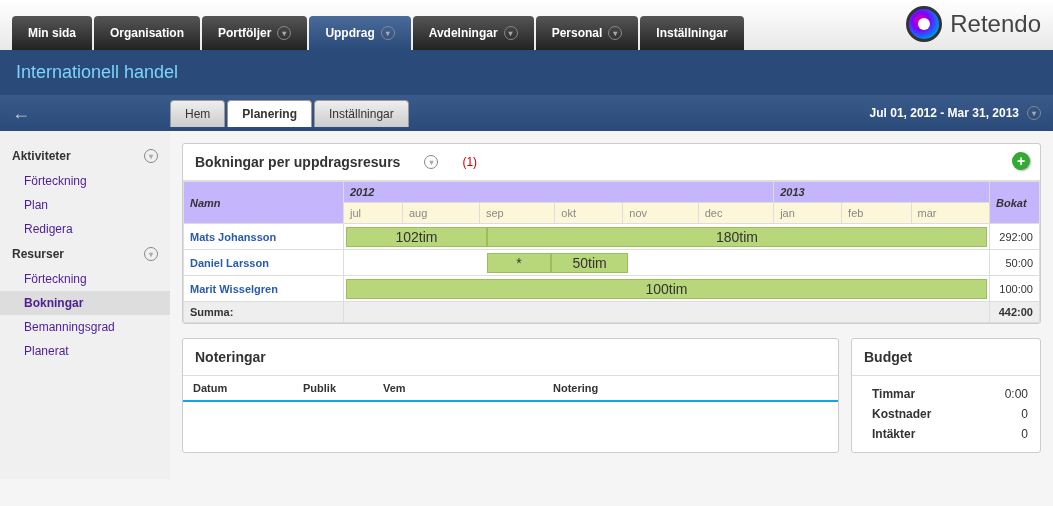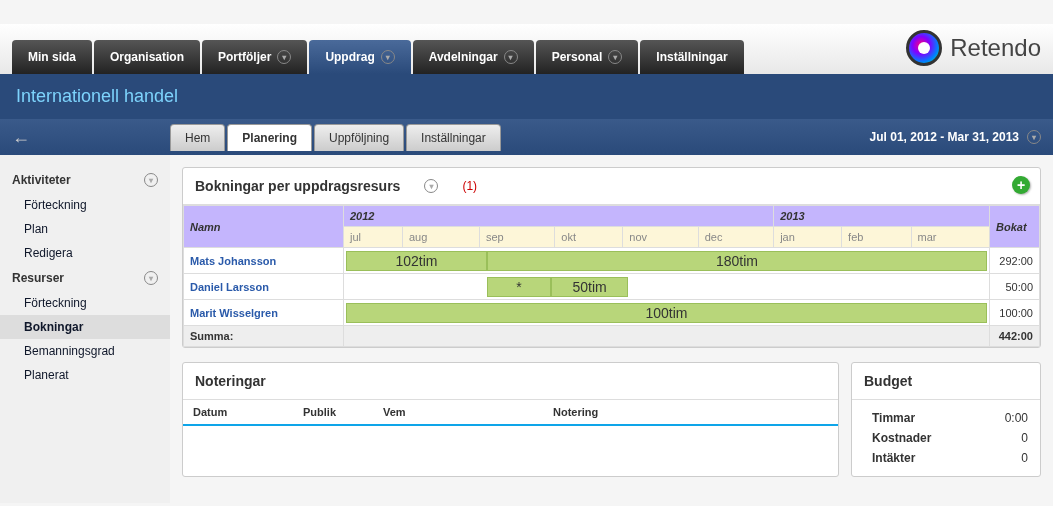--- a/index.html
+++ b/index.html
@@ -1,36 +1,36 @@
 <!DOCTYPE html>
 <html><head>
 <meta charset="utf-8">
 <style>
 * { box-sizing: border-box; margin: 0; padding: 0; }
 body { font-family: Arial, sans-serif; font-size: 12px; background: #f5f5f5; color: #333; width: 1053px; }
-.topbar { background: linear-gradient(#fff, #e8e8e8); height: 50px; display: flex; align-items: flex-end; padding: 0 12px; position: relative; margin-top: 24px; }
+.topbar { background: linear-gradient(#fff, #e8e8e8); height: 50px; display: flex; align-items: flex-end; padding: 0 12px; position: relative; }
 .logo { position: absolute; right: 12px; top: 6px; display: flex; align-items: center; gap: 8px; }
 .logo-circle { width: 36px; height: 36px; border-radius: 50%; background: radial-gradient(circle at 40% 40%, #ff0080, #8000ff, #0080ff, #00ff80); border: 3px solid #333; position: relative; }
 .logo-circle::after { content: ''; position: absolute; width: 12px; height: 12px; background: #fff; border-radius: 50%; top: 50%; left: 50%; transform: translate(-50%, -50%); }
 .logo-text { font-size: 24px; color: #444; font-weight: 300; }
 .nav { display: flex; gap: 2px; }
 .nav-item { background: linear-gradient(#555, #222); color: #fff; padding: 10px 16px; border-radius: 4px 4px 0 0; cursor: pointer; display: flex; align-items: center; gap: 6px; font-size: 12px; font-weight: bold; }
 .nav-item.active { background: linear-gradient(#4a6a9a, #2a4a7a); }
 .chevron { width: 14px; height: 14px; border: 1px solid #888; border-radius: 50%; display: inline-flex; align-items: center; justify-content: center; font-size: 8px; color: #aaa; }
 .subheader { background: #2a4a7a; color: #7dd3fc; padding: 12px 16px; font-size: 18px; }
 .tabbar { background: linear-gradient(#3a5a8a, #2a4a7a); display: flex; align-items: center; padding: 0 12px; height: 36px; }
 .back-arrow { color: #ccc; font-size: 18px; margin-right: 140px; cursor: pointer; }
 .tabs { display: flex; gap: 2px; }
 .tab { background: linear-gradient(#eee, #ccc); color: #333; padding: 6px 14px; border-radius: 4px 4px 0 0; cursor: pointer; border: 1px solid #999; border-bottom: none; }
 .tab.active { background: #fff; font-weight: bold; }
 .date-range { margin-left: auto; color: #fff; font-weight: bold; display: flex; align-items: center; gap: 8px; }
 .main { display: flex; }
 .sidebar { width: 170px; background: #f0f0f0; padding: 12px 0; }
 .side-group-h { font-weight: bold; padding: 6px 12px; display: flex; justify-content: space-between; align-items: center; cursor: pointer; }
-.side-item { padding: 5px 12px 5px 24px; cursor: pointer; color: #0f172a; }
+.side-item { padding: 5px 12px 5px 24px; cursor: pointer; color: #4c1d95; }
 .side-item.active { background: #ddd; font-weight: bold; }
 .content { flex: 1; padding: 12px; }
 .panel { background: #fff; border: 1px solid #ccc; border-radius: 3px; margin-bottom: 14px; }
 .panel-h { padding: 10px 12px; font-weight: bold; font-size: 14px; display: flex; align-items: center; gap: 24px; border-bottom: 1px solid #ddd; position: relative; }
 .red-count { color: #c00; font-weight: normal; font-size: 12px; }
 .add-btn { position: absolute; right: 10px; top: 8px; width: 18px; height: 18px; background: #3a3; border-radius: 50%; color: #fff; display: flex; align-items: center; justify-content: center; font-weight: bold; cursor: pointer; box-shadow: 1px 1px 2px rgba(0,0,0,0.3); }
 .grid { width: 100%; border-collapse: collapse; }
 .grid th, .grid td { border: 1px solid #ddd; padding: 4px 6px; font-size: 11px; text-align: left; }
 .year-row th { background: #c4b5fd; font-weight: bold; font-style: italic; }
 .month-row th { background: #fdf6d8; font-weight: normal; color: #888; }
@@ -88,21 +88,20 @@
   </div>
 </div>
 
 <div class="subheader">Internationell handel</div>
 
 <div class="tabbar">
   <span class="back-arrow">←</span>
   <div class="tabs" id="tabs">
       <div class="tab">Hem</div>
       <div class="tab active">Planering</div>
-      <div class="tab">Uppföljning</div>
       <div class="tab">Inställningar</div>
     </div>
   <div class="date-range">
     <span>Jul 01, 2012 - Mar 31, 2013</span>
     <span class="chevron">▾</span>
   </div>
 </div>
 
 <div class="main">
   <div class="sidebar" id="sidebar">

